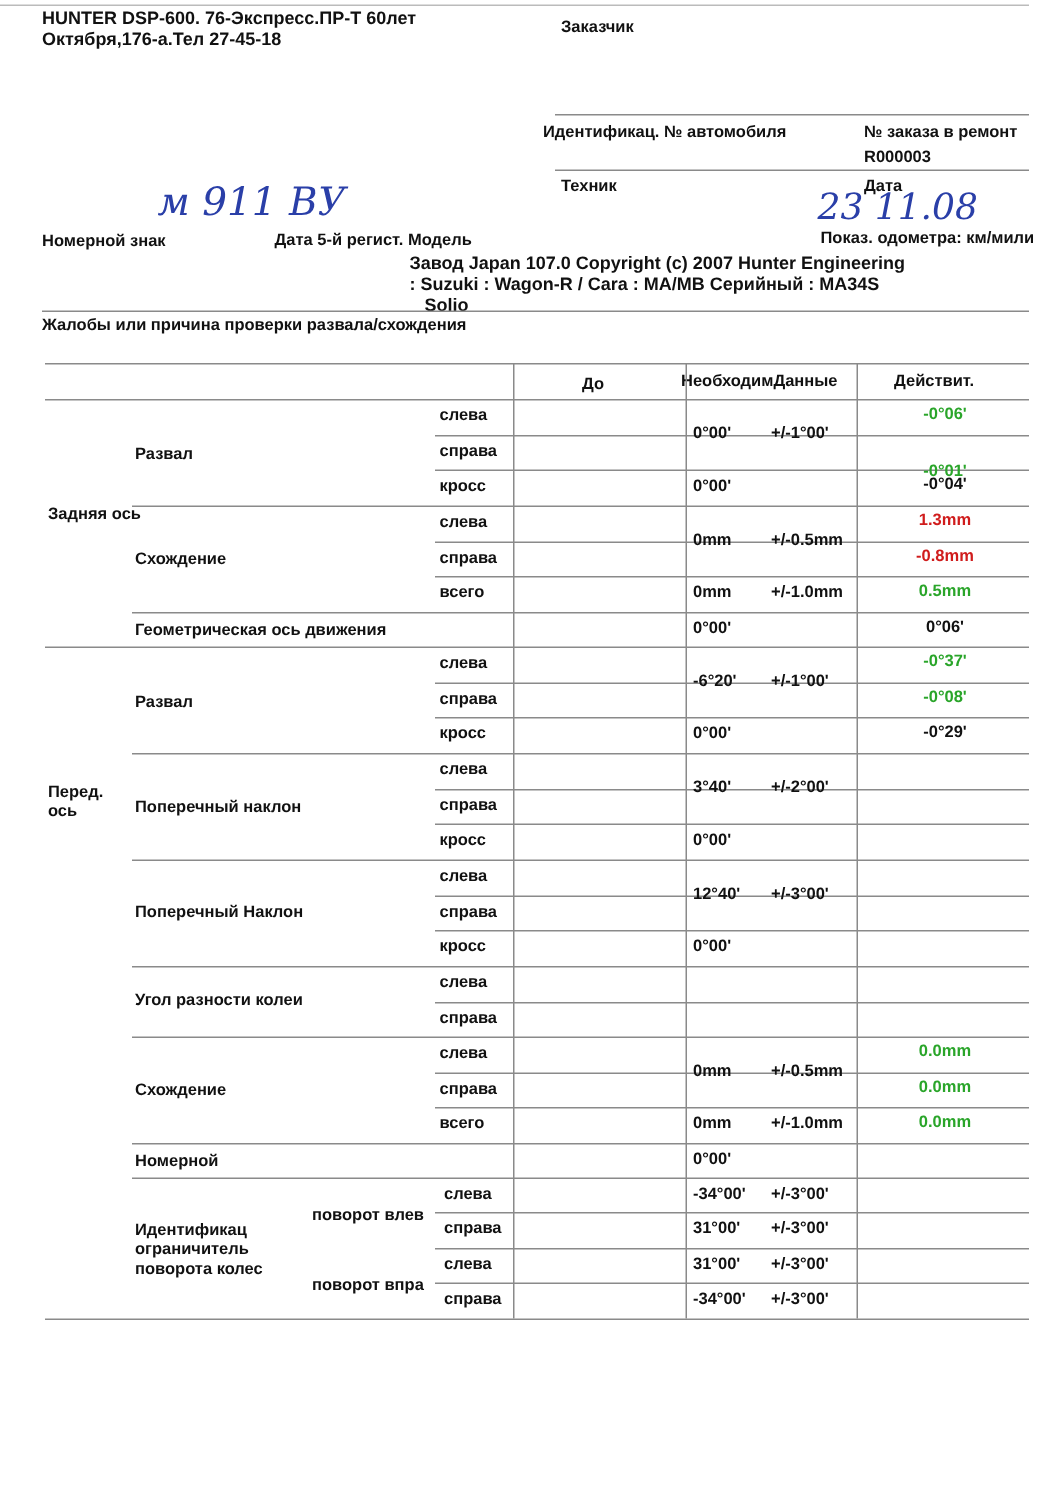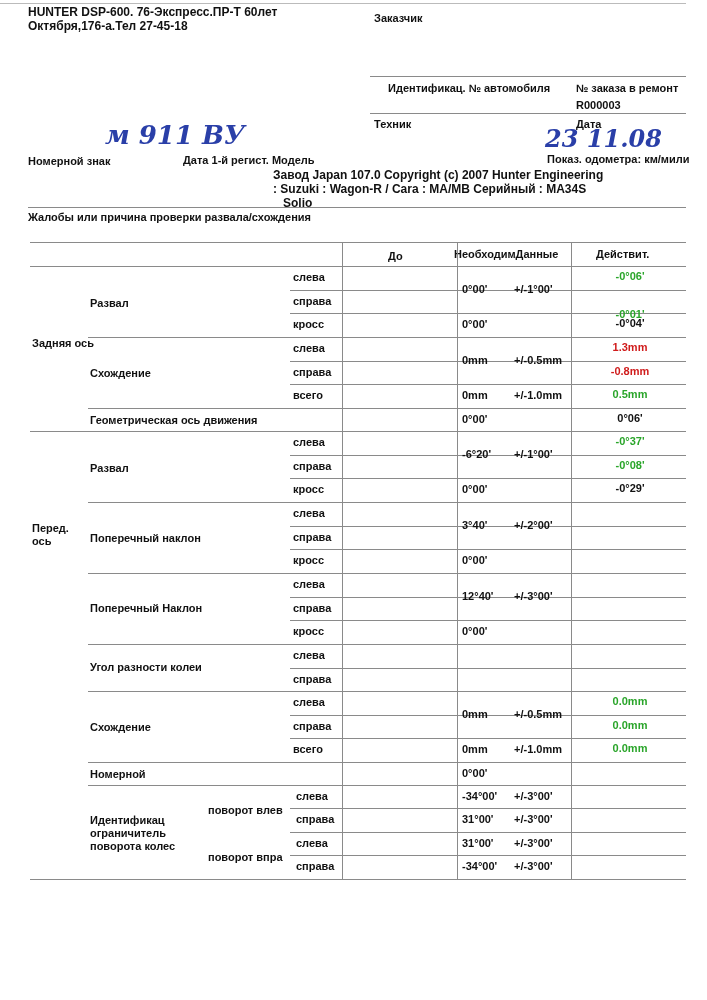--- a/index.html
+++ b/index.html
@@ -2,45 +2,45 @@
 <html><head>
 <meta charset="utf-8">
 <style>
   html,body{margin:0;padding:0;background:#fff;}
   body{width:707px;height:1000px;position:relative;overflow:hidden;font-family:"Liberation Sans",sans-serif;color:#111;font-weight:bold;}
   .abs{position:absolute;white-space:nowrap;}
   .hline{position:absolute;height:1px;background:#8a8a8a;}
   .vline{position:absolute;width:1px;background:#8a8a8a;}
   .t11{font-size:11px;}
   .t12{font-size:12px;}
-  .hand{font-family:"DejaVu Serif",serif;font-style:italic;font-weight:bold;color:#2a3fa8;}
+  .hand{font-family:"DejaVu Serif",serif;font-style:italic;font-weight:normal;color:#2a3fa8;}
   .center{text-align:center;}
 </style>
 </head>
 <body>
 
 <div class="hline" style="left:0;top:3px;width:368px;background:#bbb"></div>
 <div class="hline" style="left:368px;top:3px;width:318px;background:#bbb"></div>
 <div class="abs t12" style="left:28px;top:5px">HUNTER DSP-600. 76-Экспресс.ПР-Т 60лет</div>
 <div class="abs t12" style="left:28px;top:19px">Октября,176-а.Тел 27-45-18</div>
 <div class="abs t11" style="left:374px;top:12px">Заказчик</div>
 
 <div class="hline" style="left:370px;top:76px;width:316px"></div>
-<div class="abs t11" style="left:388px;top:82px">Идентификац. № автомобиля</div>
+<div class="abs t11" style="left:362px;top:82px">Идентификац. № автомобиля</div>
 <div class="abs t11" style="left:576px;top:82px">№ заказа в ремонт</div>
 <div class="abs t11" style="left:576px;top:99px">R000003</div>
 
 <div class="hline" style="left:370px;top:113px;width:316px"></div>
 <div class="abs t11" style="left:374px;top:118px">Техник</div>
 <div class="abs t11" style="left:576px;top:118px">Дата</div>
 <div class="abs hand" style="left:545px;top:124px;font-size:24px">23 11.08</div>
 <div class="abs hand" style="left:105px;top:120px;font-size:26px">м 911 ВУ</div>
 
 <div class="abs t11" style="left:28px;top:155px">Номерной знак</div>
-<div class="abs t11" style="left:183px;top:154px">Дата 1-й регист. Модель</div>
+<div class="abs t11" style="left:183px;top:154px">Дата 5-й регист. Модель</div>
 <div class="abs t11" style="left:547px;top:153px">Показ. одометра: км/мили</div>
 <div class="abs t12" style="left:273px;top:168px">Завод Japan 107.0 Copyright (c) 2007 Hunter Engineering</div>
 <div class="abs t12" style="left:273px;top:182px">: Suzuki : Wagon-R / Cara : MA/MB Серийный : MA34S</div>
 <div class="abs t12" style="left:283px;top:196px">Solio</div>
 <div class="hline" style="left:28px;top:207px;width:658px"></div>
 <div class="abs t11" style="left:28px;top:211px">Жалобы или причина проверки развала/схождения</div>
 
 <div id="tbl">
   <div class="hline" style="left:30px;top:242px;width:656px"></div>
   <div class="abs t11" style="left:388px;top:250px">До</div>

